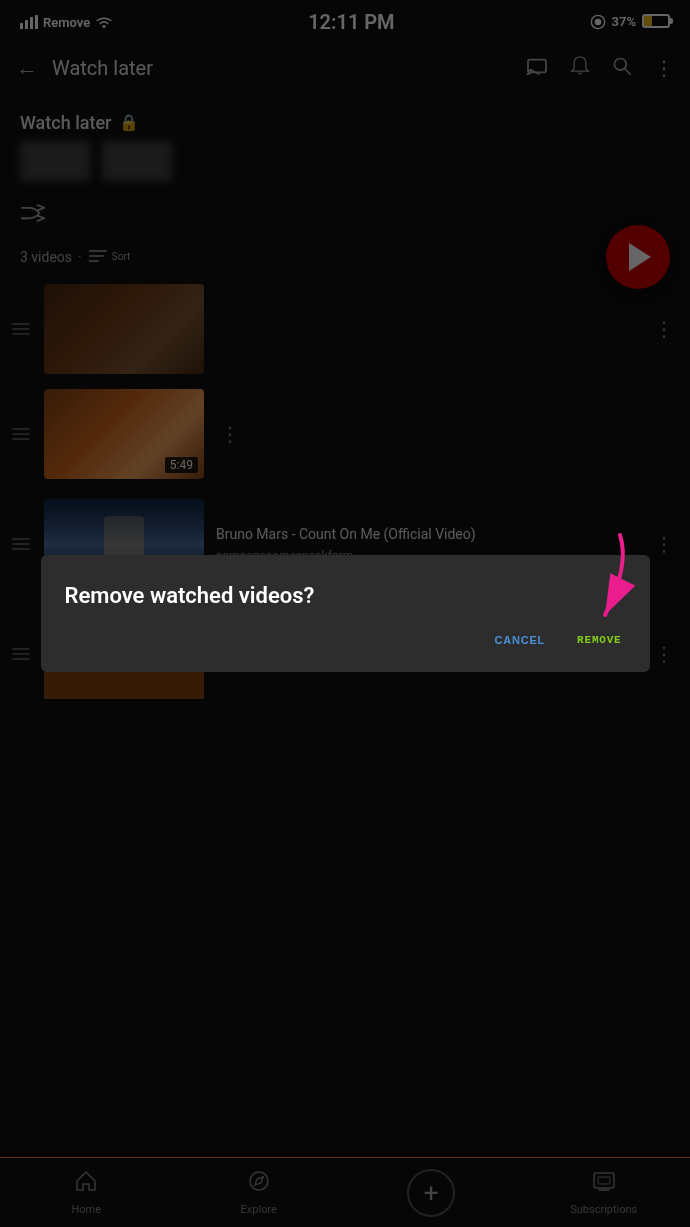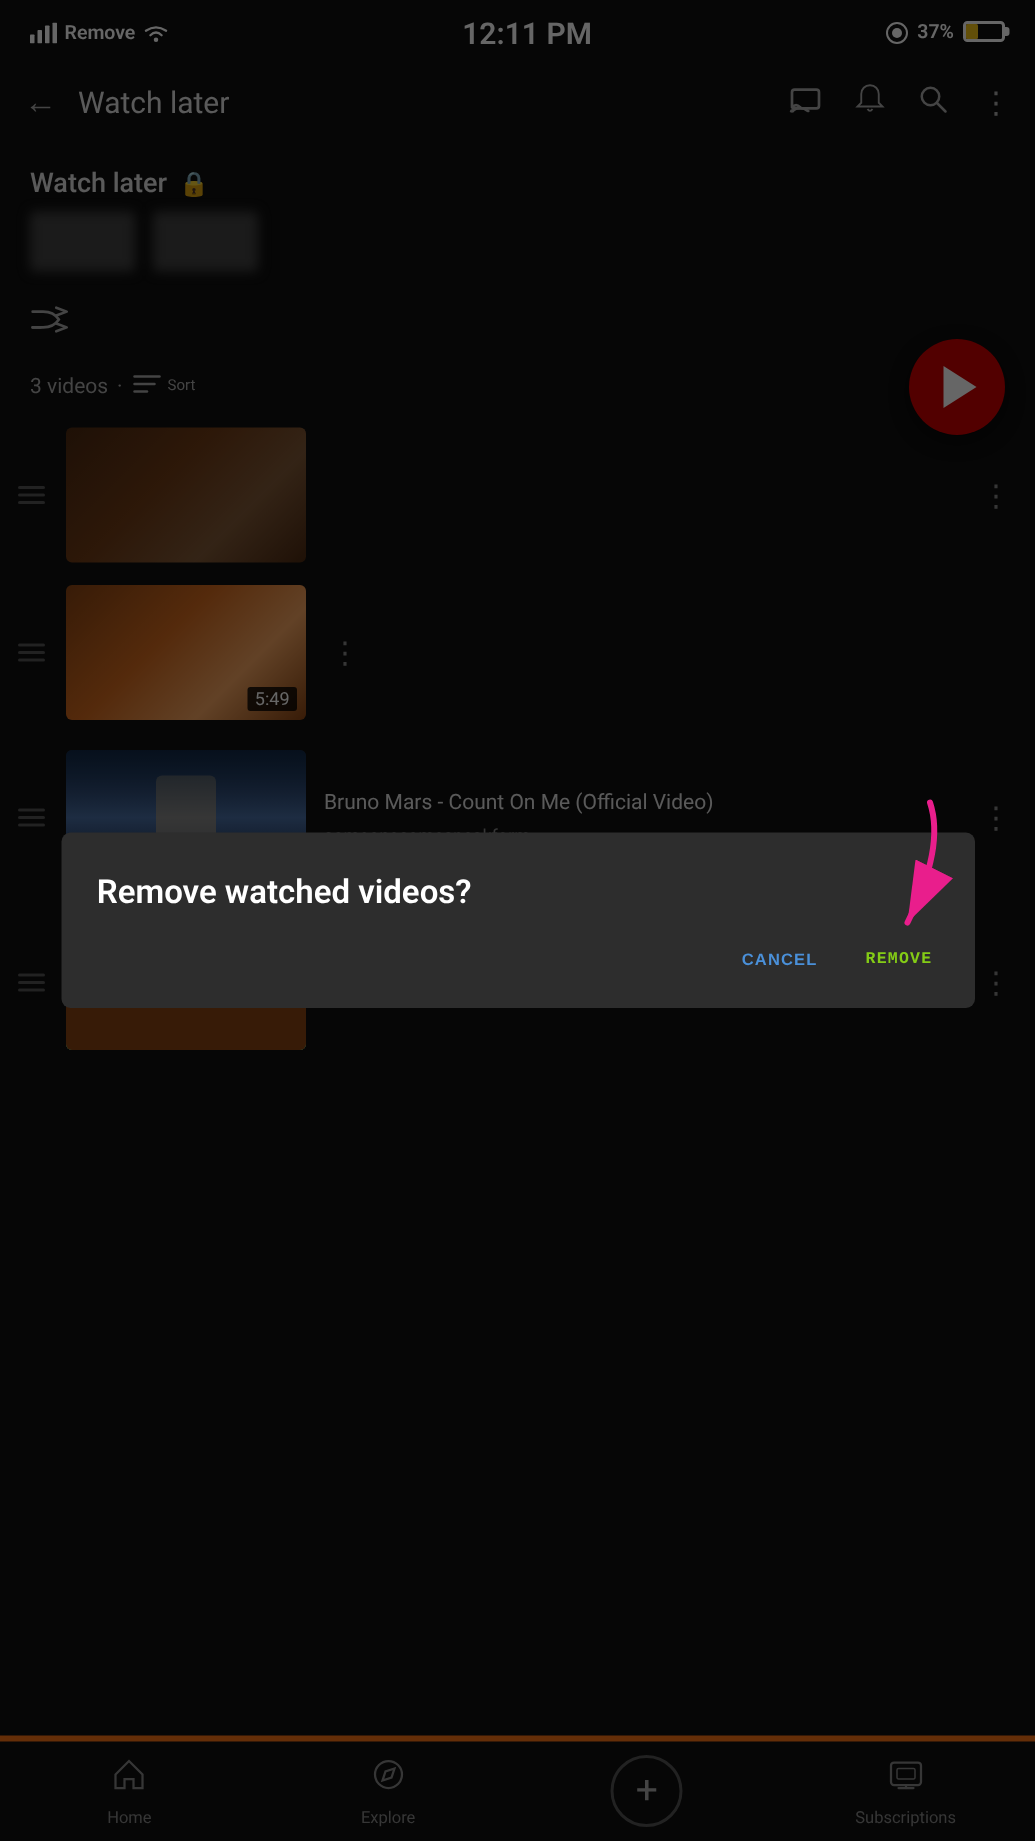--- a/index.html
+++ b/index.html
@@ -314,21 +314,21 @@
     }
 
     
     .bottom-nav {
       position: absolute;
       bottom: 0;
       left: 0;
       width: 100%;
       height: 70px;
       background: #0f0f0f;
-      border-top: 4px solid #f97316;
+      border-top: 1px solid #f97316;
       display: flex;
       align-items: center;
       justify-content: center;
     }
     .nav-item {
       display: flex;
       flex-direction: column;
       align-items: center;
       gap: 4px;
       cursor: pointer;

